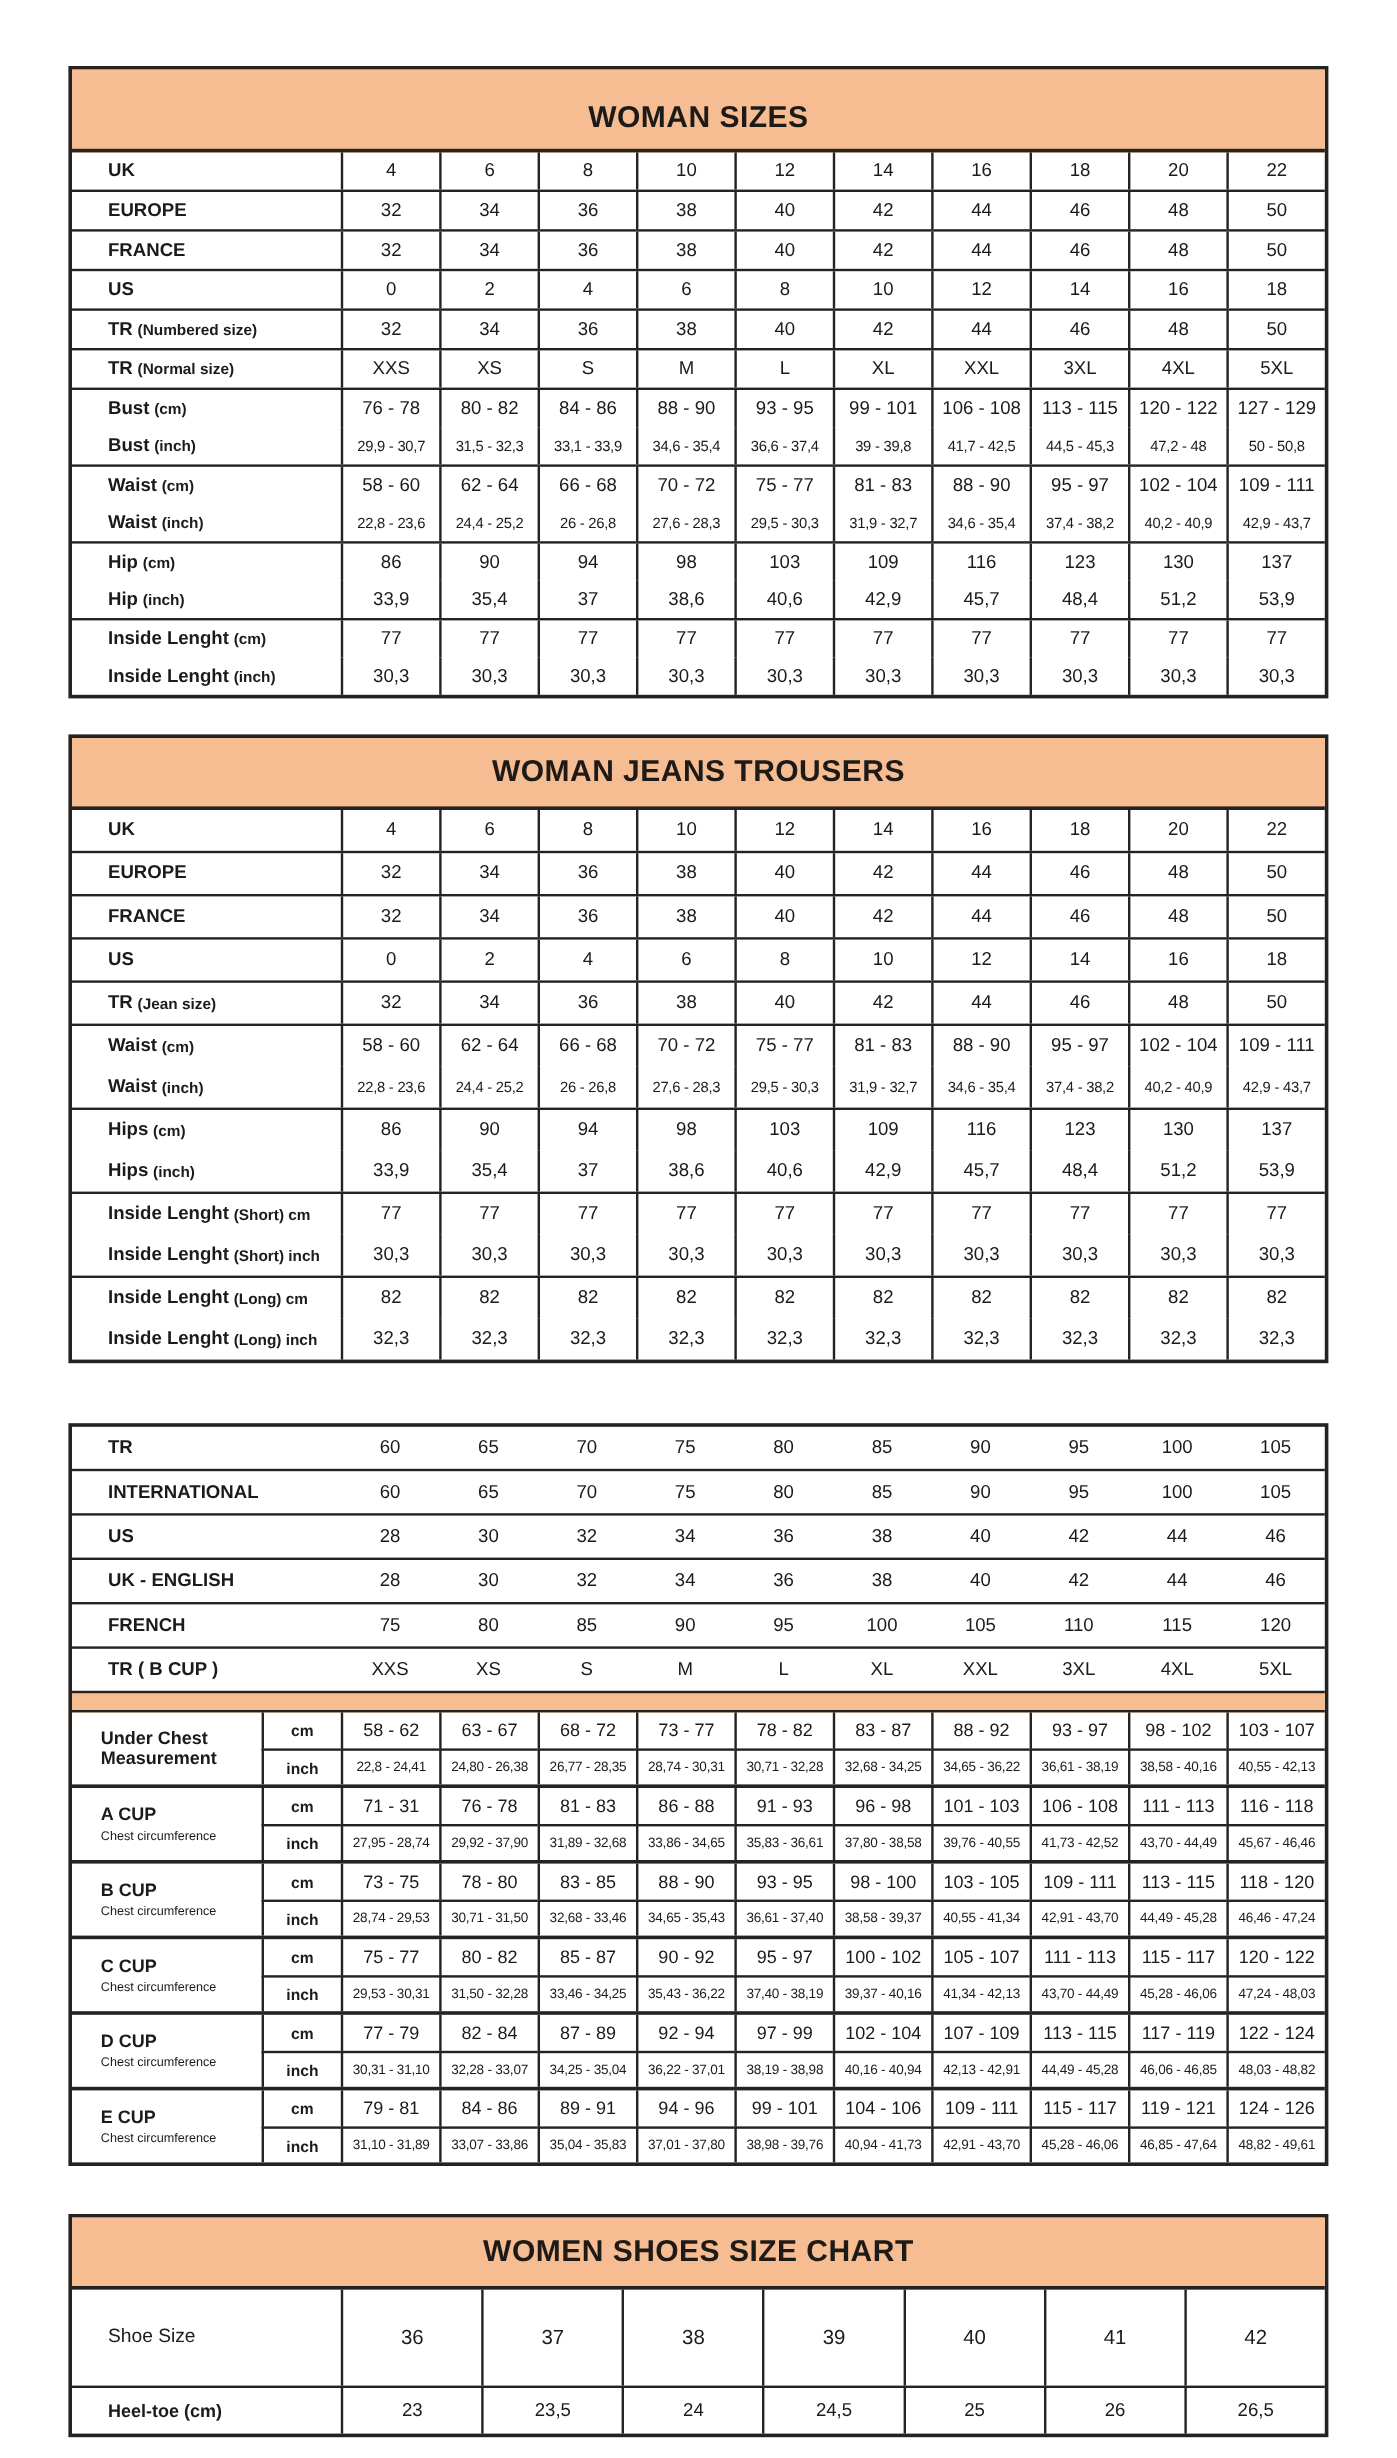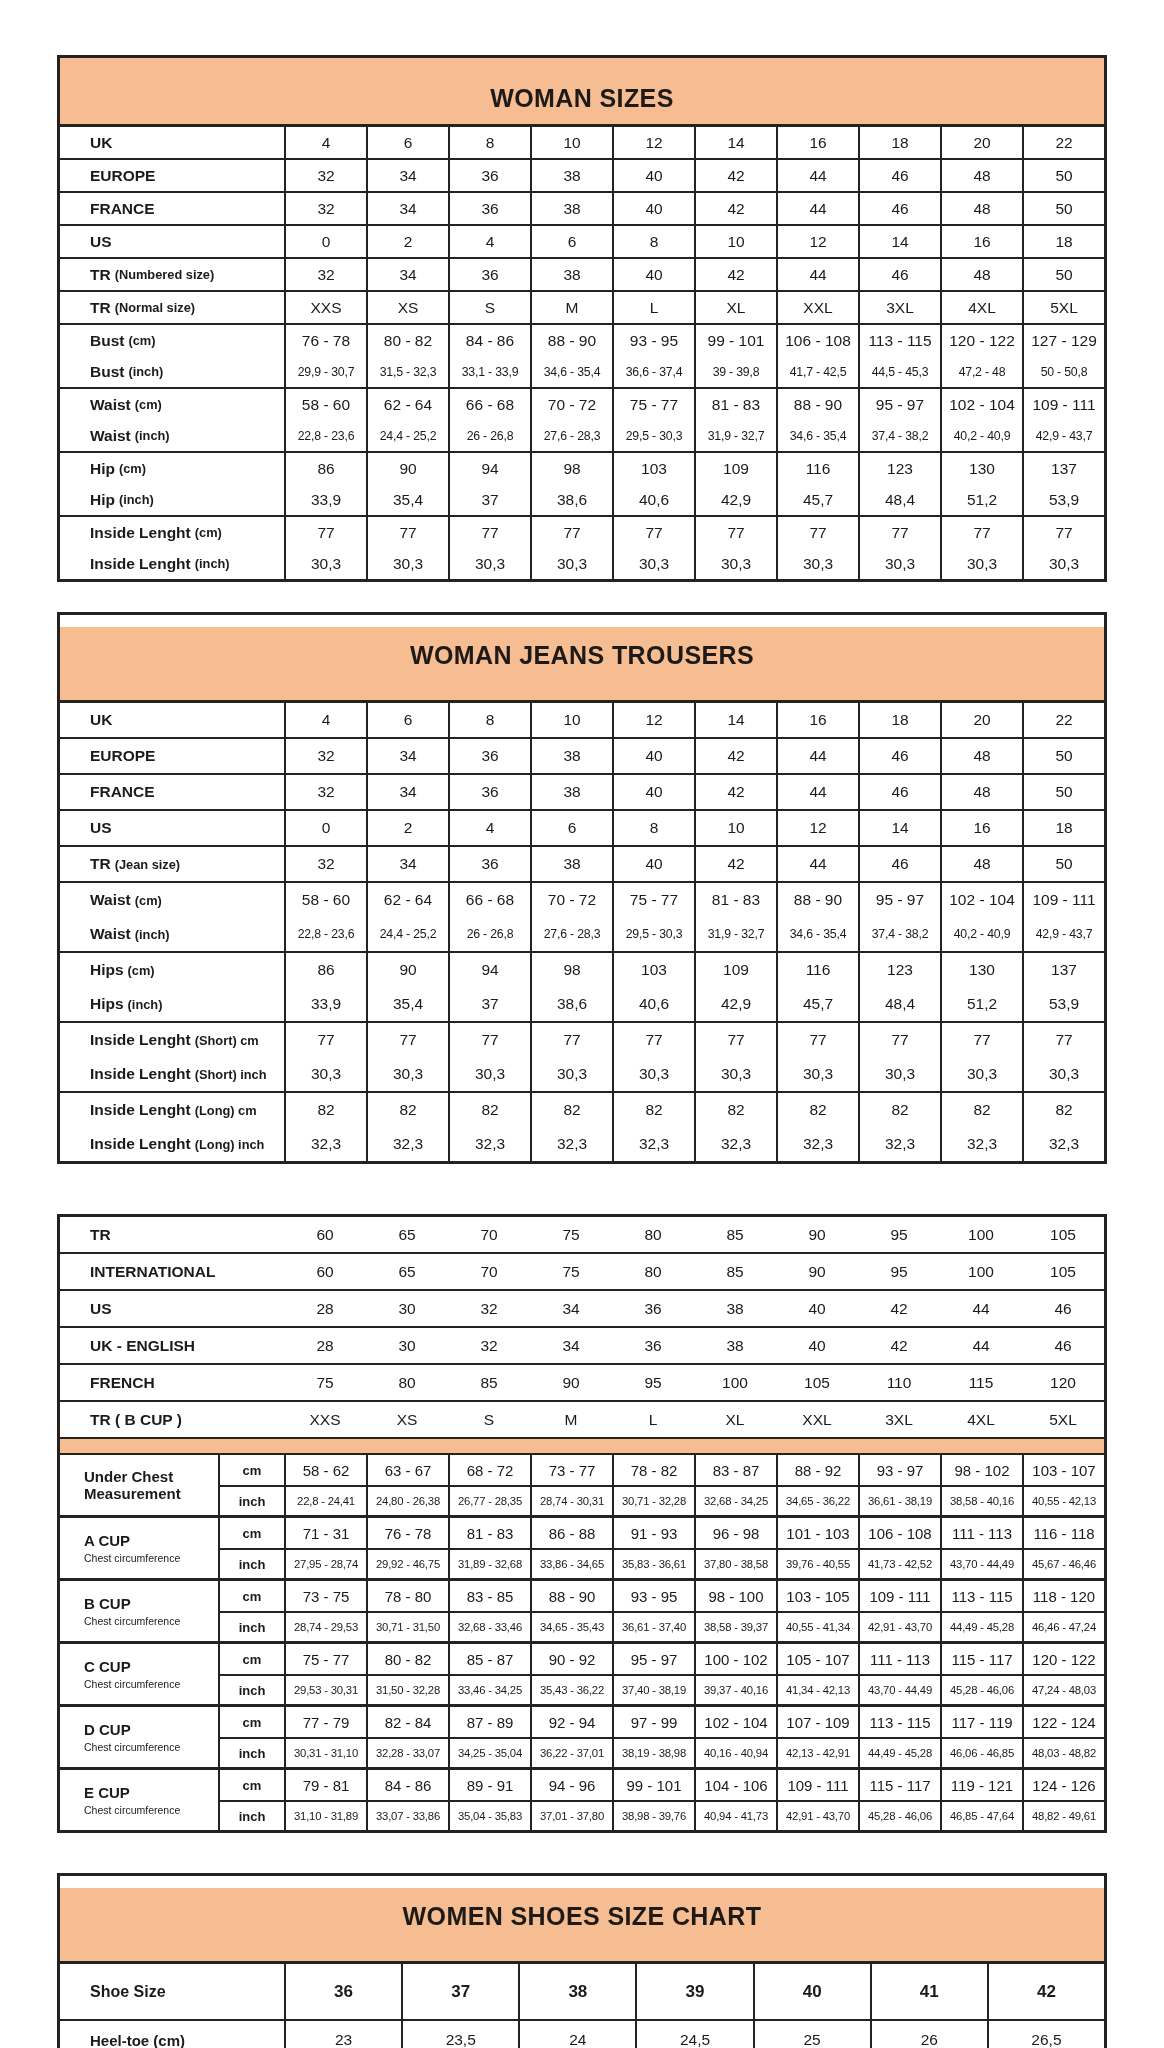--- a/index.html
+++ b/index.html
@@ -20,21 +20,21 @@
   #bra-table{margin-top:50px;}
   #shoes-table{margin-top:40px;}
   .band{
     background:var(--band);
     border-bottom:3px solid var(--border);
     text-align:center;
     padding:26px 0 11px;
   }
   .band .band-title{font-weight:bold;font-size:25px;letter-spacing:.4px;}
   .band .band-sub{font-weight:bold;font-size:13.5px;margin-top:2px;}
-  .band.slim{padding:14px 0 30px;margin-top:12px;}
+  .band.slim{padding:14px 0 14px;}
   .sec{border-top:2px solid var(--border);}
   .rows > .sec:first-child{border-top:none;}
   .row{display:grid;grid-template-columns:224px repeat(10,1fr);}
   .row.cols-8{grid-template-columns:224px repeat(7,1fr);}
   .cell{
     display:flex;align-items:center;justify-content:center;
     height:31px;font-size:15.5px;white-space:nowrap;overflow:hidden;
   }
   .t2 .cell{height:34px;}
   .bratop .cell{height:35px;}
@@ -63,21 +63,21 @@
   .cupname{font-weight:bold;font-size:15px;}
   .cupsub{font-size:10.5px;margin-top:2px;}
   .cupcell{
     display:flex;align-items:center;justify-content:center;
     border-left:2px solid var(--border);
     font-size:15px;white-space:nowrap;overflow:hidden;
   }
   .cupcell.unit{font-weight:bold;font-size:13px;}
   .cupcell.top{border-top:2px solid var(--border);}
   .cupcell.sm{font-size:11.3px;letter-spacing:-.2px;}
-  .shoes .sec:first-child .cell{height:55px;font-size:17px;font-weight:bold;}
+  .shoes .sec:first-child .cell{height:80px;font-size:17px;font-weight:normal;}
   .shoes .sec:first-child .cell.label{font-size:16px;}
   .shoes .sec:last-child .cell{height:38px;}
   .shoes .sec:last-child .cell.label{font-size:15px;}
 </style>
 </head>
 <body>
 
 <div class="wrap">
 
   <section class="tbl t1" id="woman-sizes-table">
@@ -675,21 +675,21 @@
           <div class="cupcell cmv">81 - 83</div>
           <div class="cupcell cmv">86 - 88</div>
           <div class="cupcell cmv">91 - 93</div>
           <div class="cupcell cmv">96 - 98</div>
           <div class="cupcell cmv">101 - 103</div>
           <div class="cupcell cmv">106 - 108</div>
           <div class="cupcell cmv">111 - 113</div>
           <div class="cupcell cmv">116 - 118</div>
           <div class="cupcell unit top">inch</div>
           <div class="cupcell sm top">27,95 - 28,74</div>
-          <div class="cupcell sm top">29,92 - 46,75</div>
+          <div class="cupcell sm top">29,92 - 37,90</div>
           <div class="cupcell sm top">31,89 - 32,68</div>
           <div class="cupcell sm top">33,86 - 34,65</div>
           <div class="cupcell sm top">35,83 - 36,61</div>
           <div class="cupcell sm top">37,80 - 38,58</div>
           <div class="cupcell sm top">39,76 - 40,55</div>
           <div class="cupcell sm top">41,73 - 42,52</div>
           <div class="cupcell sm top">43,70 - 44,49</div>
           <div class="cupcell sm top">45,67 - 46,46</div>
         </div>
         <div class="cupsec">

